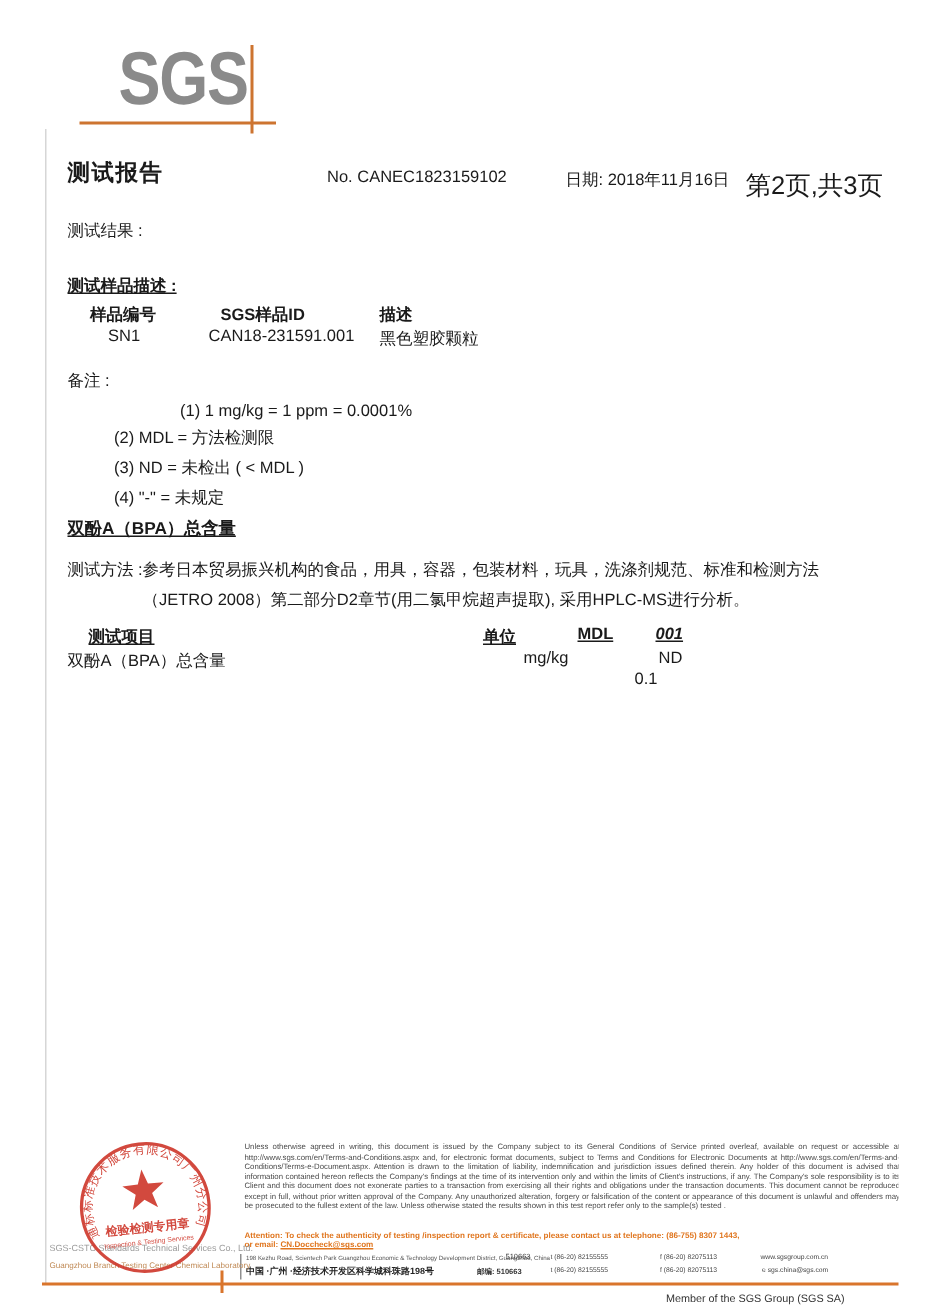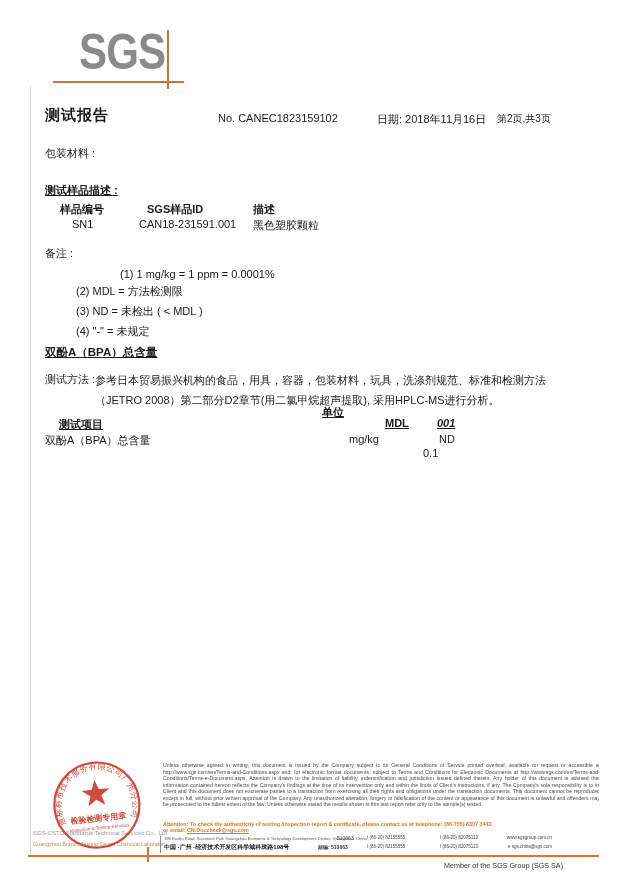--- a/index.html
+++ b/index.html
@@ -15,21 +15,21 @@
   
   .logo { left:79px; top:27px; font-size:50px; font-weight:bold; color:#8a8a8a;
           letter-spacing:-1px; transform:scaleX(0.84); transform-origin:left top; line-height:1; }
   .logo-hline { left:53px; top:81px; width:131px; height:2px; background:#cd7430; }
   .logo-vline { left:167px; top:30px; width:2px; height:59px; background:#cd7430; }
 
   
   .doc-title { left:45px; top:106px; font-size:15px; font-weight:bold; letter-spacing:1px;text-align:center; }
   .report-no { left:218px; top:112px; font-size:11px; }
   .date-label { left:377px; top:112px; font-size:11px; }
-  .page-label { left:497px; top:112px; font-size:10px; }
+  .page-label { left:497px; top:112px; font-size:17px; }
 
   
   .t11 { font-size:11px; }
   .bold { font-weight:bold; }
   .und { text-decoration:underline; }
   .ital { font-style:italic; }
 
   .results-label { left:45px; top:146px; }
   .sample-desc-label { left:45px; top:167px;margin-top:16px; }
 
@@ -44,21 +44,21 @@
   .note-0 { left:76px; top:268px;margin-left:44px; }
   .note-1 { left:76px; top:284px; }
   .note-2 { left:76px; top:304px; }
   .note-3 { left:76px; top:324px; }
 
   .bpa-heading { left:45px; top:345px; font-size:11.5px; }
   .method-label { left:45px; top:372px; }
   .method-text { left:95px; top:370px; width:468px; line-height:20px; }
 
   .rt-hitem { left:59px; top:417px; }
-  .rt-hunit { left:322px; top:405px; }
+  .rt-hunit { left:322px; top:417px; }
   .rt-hmdl  { left:385px; top:417px; }
   .rt-h001  { left:437px; top:417px; }
   .rt-ritem { left:45px; top:433px; }
   .rt-runit { left:321px; top:433px;padding-left:28px; }
   .rt-rmdl  { left:389px; top:447px;padding-left:34px; }
   .rt-rval  { left:439px; top:433px; }
 
   
   .legal { left:163px; top:762px; width:437px; font-size:5.2px; line-height:6.5px;
            color:#4a4a4a; text-align:justify; }
@@ -98,21 +98,21 @@
 
   <div class="abs logo">SGS</div>
   <div class="abs logo-hline"></div>
   <div class="abs logo-vline"></div>
 
   <div class="abs doc-title">测试报告</div>
   <div class="abs report-no">No. CANEC1823159102</div>
   <div class="abs date-label">日期: 2018年11月16日</div>
   <div class="abs page-label">第2页,共3页</div>
 
-  <div class="abs t11 results-label">包装材料 :</div>
+  <div class="abs t11 results-label">测试结果 :</div>
   <div class="abs t11 bold und sample-desc-label">测试样品描述 :</div>
 
   <div class="abs t11 bold st-h1">样品编号</div>
   <div class="abs t11 bold st-h2">SGS样品ID</div>
   <div class="abs t11 bold st-h3">描述</div>
   <div class="abs t11 st-r1">SN1</div>
   <div class="abs t11 st-r2">CAN18-231591.001</div>
   <div class="abs t11 st-r3">黑色塑胶颗粒</div>
 
   <div class="abs t11 notes-label">备注 :</div>

